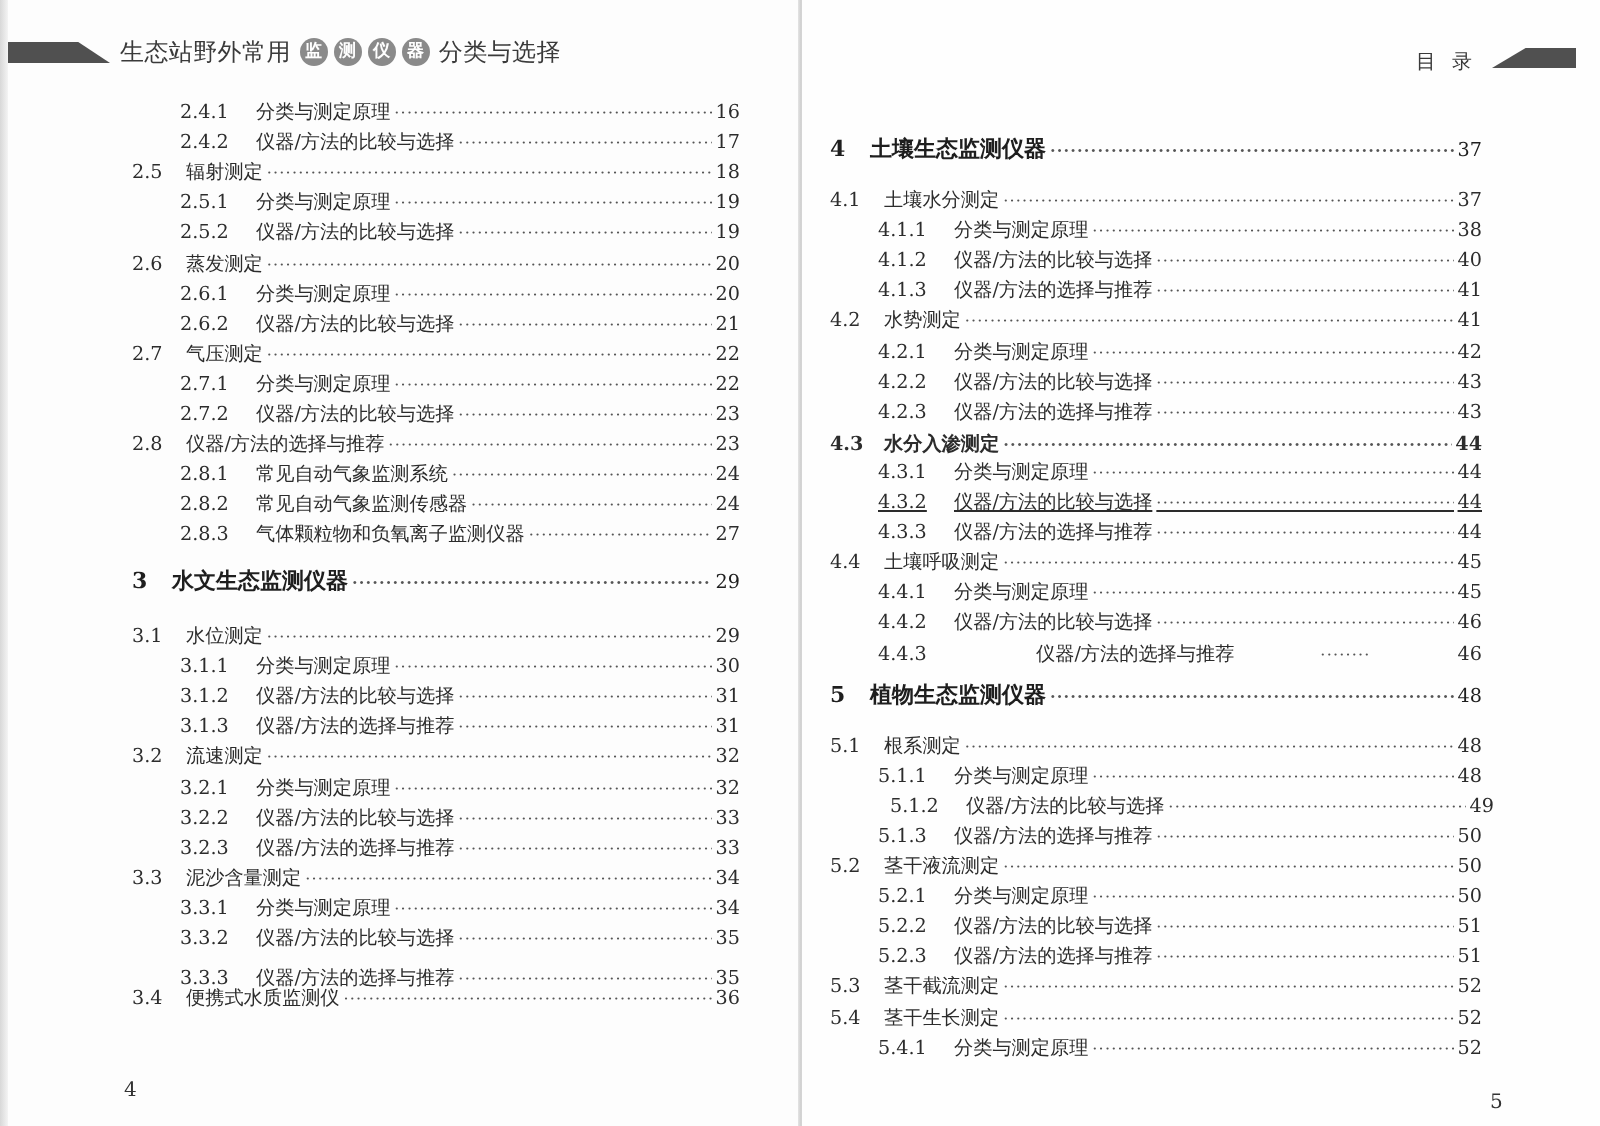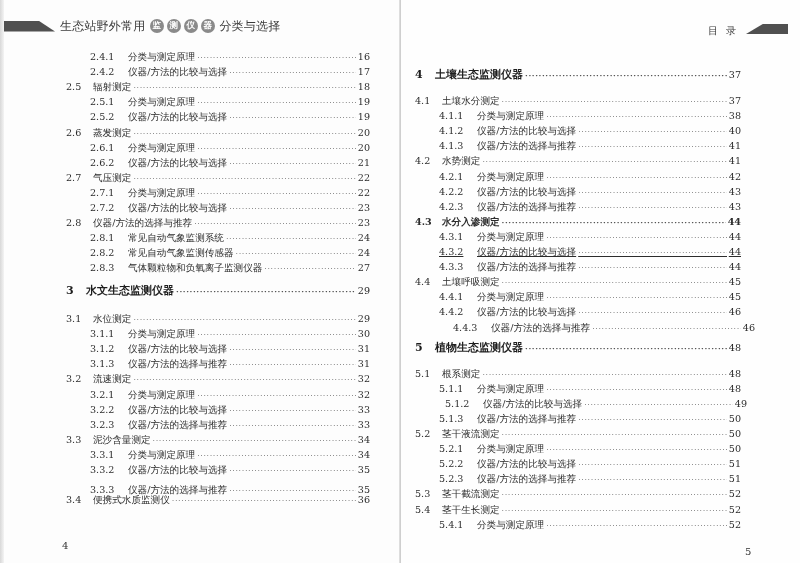--- a/index.html
+++ b/index.html
@@ -341,21 +341,21 @@
           <span class="txt">分类与测定原理</span>
           <span class="dots"></span>
           <span class="pg">45</span>
         </div>
         <div class="row lvl2" style="left: 38px; top: 306.4px; width: 302px;">
           <span class="num">4.4.2</span>
           <span class="txt">仪器/方法的比较与选择</span>
           <span class="dots"></span>
           <span class="pg">46</span>
         </div>
-        <div class="row lvl2" style="left: 52px; top: 321.5px; width: 302px;">
+        <div class="row lvl2" style="left: 38px; top: 321.5px; width: 302px; gap: 41px;">
           <span class="num">4.4.3</span>
           <span class="txt">仪器/方法的选择与推荐</span>
           <span class="dots"></span>
           <span class="pg">46</span>
         </div>
         <div class="row chap" style="left: 14px; top: 341.6px; width: 326px;">
           <span class="num">5</span>
           <span class="txt">植物生态监测仪器</span>
           <span class="dots"></span>
           <span class="pg">48</span>

